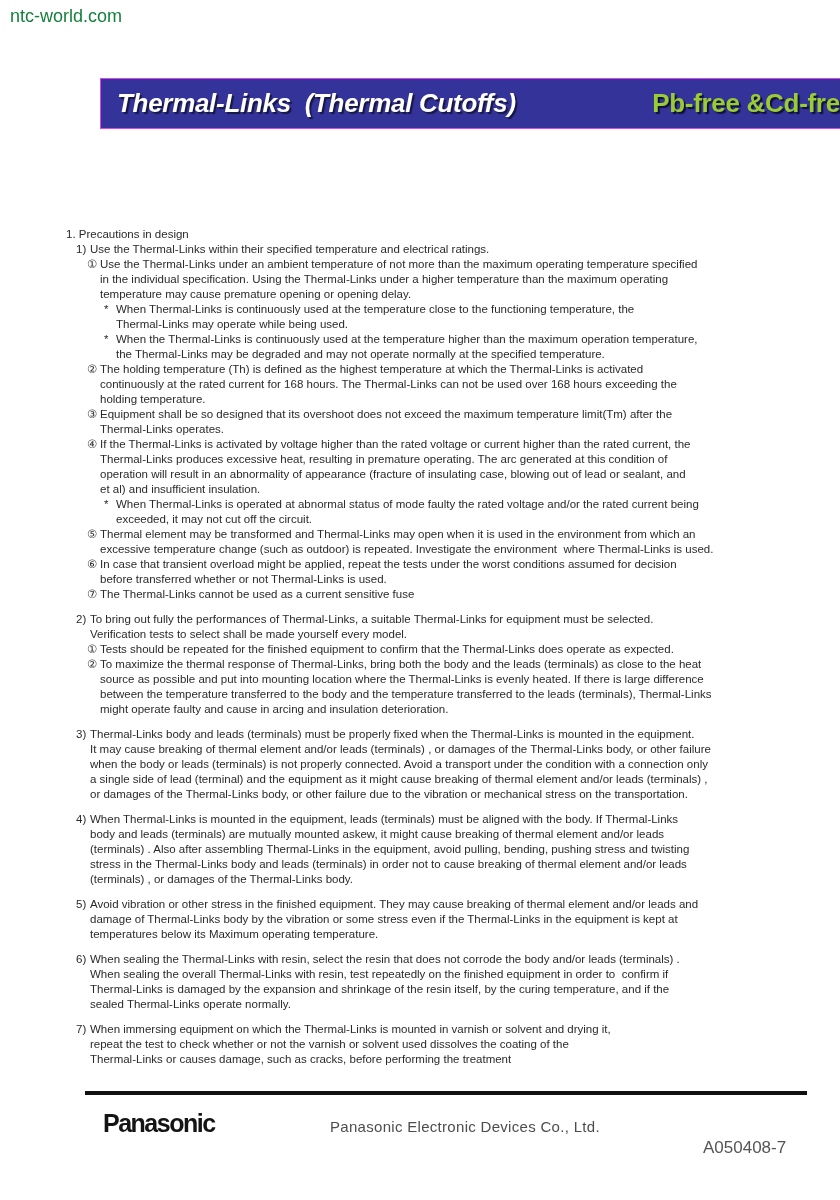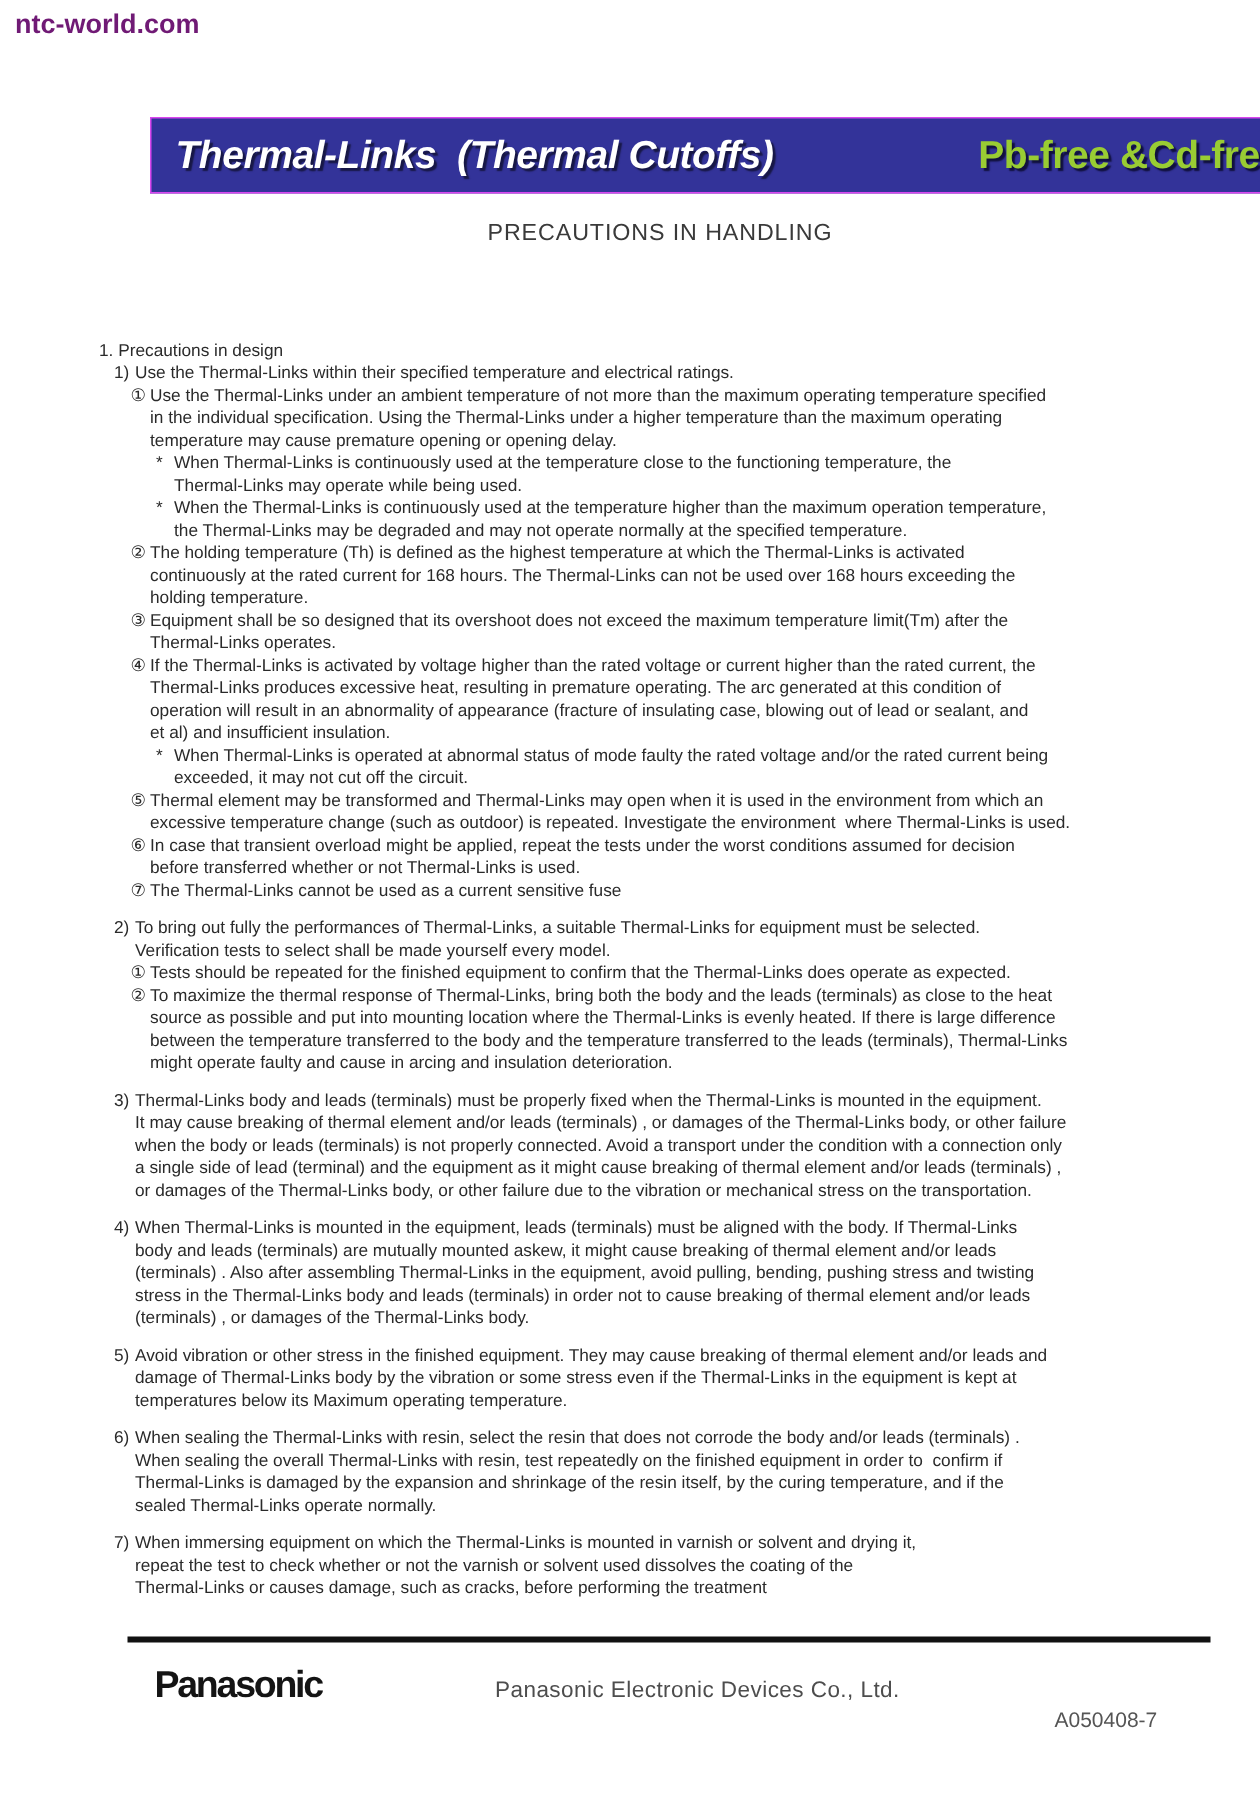--- a/index.html
+++ b/index.html
@@ -4,21 +4,21 @@
 <style>
   html,body { margin:0; padding:0; }
   .page {
     position:relative; width:840px; height:1200px;
     background:#ffffff; overflow:hidden;
     font-family:"Liberation Sans", sans-serif;
     color:#262626;
   }
   .watermark {
     position:absolute; left:10px; top:6px;
-    font-size:18px; font-weight:bold; color:#701a75;
+    font-size:18px; font-weight:normal; color:#15803d;
   }
   .banner {
     position:absolute; left:100px; top:78px; width:768px; height:51px;
     background:#333399; border:1px solid #d946ef;
     display:flex; align-items:center; box-sizing:border-box;
   }
   .banner-title {
     color:#ffffff; font-size:26px; font-weight:bold; font-style:italic;
     margin-left:16px; letter-spacing:-0.3px; white-space:pre;
     text-shadow:2px 2px 1px rgba(0,0,0,0.55);
@@ -51,37 +51,36 @@
   .footer-logo {
     position:absolute; left:103px; top:1109px;
     font-size:25px; font-weight:bold; letter-spacing:-1.5px; color:#141414;
   }
   .footer-company {
     position:absolute; left:330px; top:1118px;
     font-size:15px; color:#4d4d4d; letter-spacing:0.3px;
   }
   .footer-docnum {
     position:absolute; left:703px; top:1138px;
-    font-size:14px; color:#555;
+    font-size:17px; color:#555;
   }
 </style>
 </head>
 <body>
 
 <div class="page">
 
   <div class="watermark">ntc-world.com</div>
 
   <div class="banner">
     <span class="banner-title">Thermal-Links  (Thermal Cutoffs)</span>
     <span class="banner-badge">Pb-free &amp;Cd-free</span>
   </div>
 
   <div class="heading">
-    <div class="heading-title">PRECAUTIONS IN HANDLING</div>
   </div>
 
   <div class="doc-body">
     <div class="block lv0">
       <span class="txt">1. Precautions in design</span>
     </div>
 
     <div class="block lv1">
       <span class="lbl">1)</span>
       <span class="txt">Use the Thermal-Links within their specified temperature and electrical ratings.</span>

